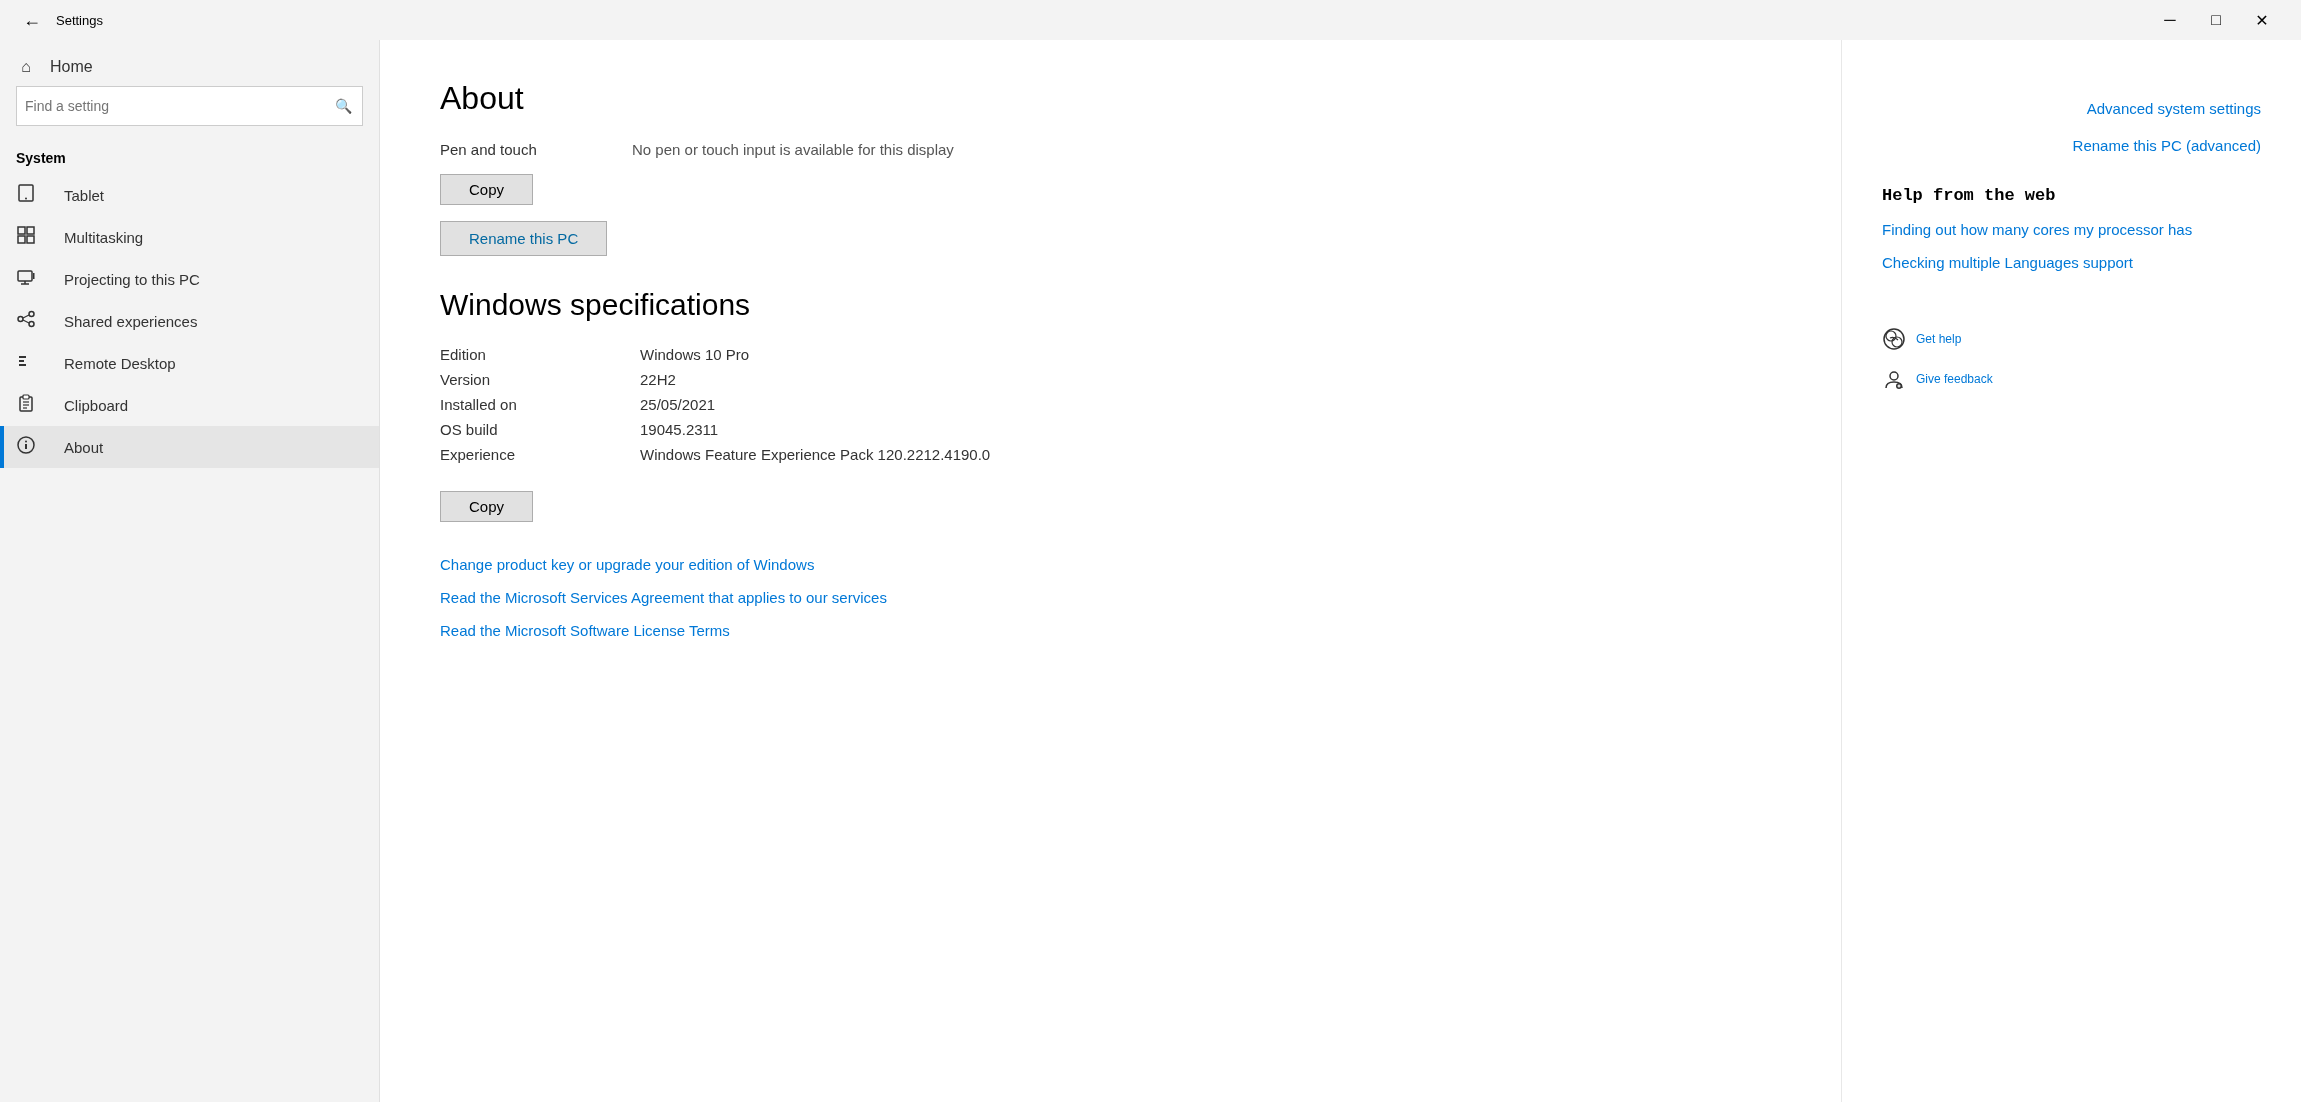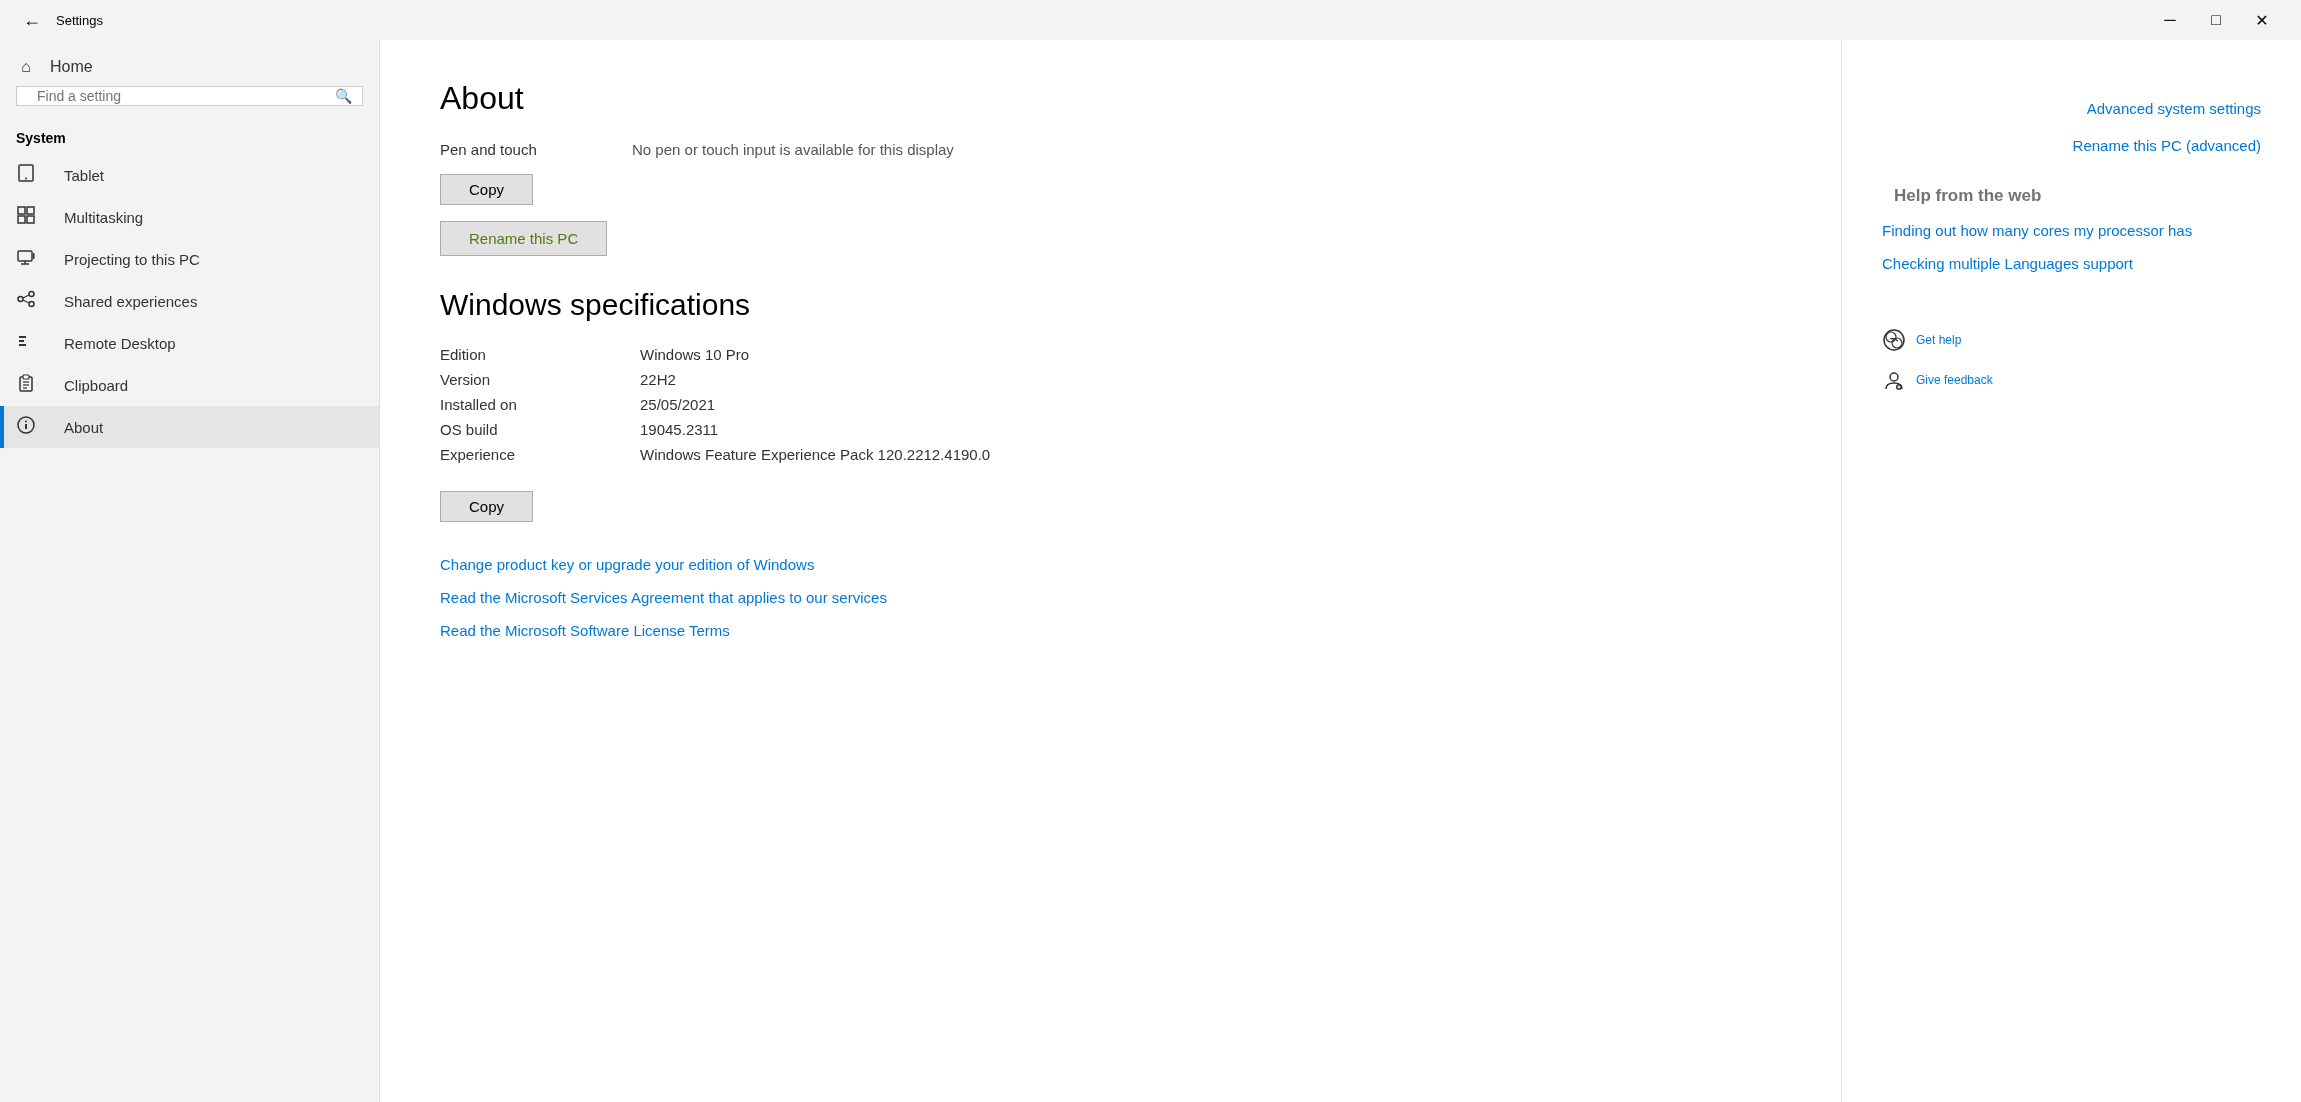--- a/index.html
+++ b/index.html
@@ -68,24 +68,24 @@
       flex-direction: column;
       border-right: 1px solid #e0e0e0;
       padding-top: 8px;
     }
     .sidebar-search {
       margin: 0 16px 16px 16px;
       position: relative;
     }
     .sidebar-search input {
       width: 100%;
-      height: 20px;
+      height: 40px;
       border: 1px solid #ccc;
       background: #fff;
-      padding: 0 36px 0 20px;
+      padding: 0 36px 0 8px;
       font-size: 14px;
       outline: none;
     }
     .sidebar-search-icon {
       position: absolute;
       right: 10px;
       top: 50%;
       transform: translateY(-50%);
       color: #555;
       font-size: 14px;
@@ -172,21 +172,21 @@
       color: #000;
       margin-bottom: 16px;
     }
     .rename-btn {
       display: inline-block;
       padding: 8px 28px;
       background: #e1e1e1;
       border: 1px solid #adadad;
       font-size: 15px;
       cursor: pointer;
-      color: #4d7c0f;
+      color: #0369a1;
       margin-bottom: 32px;
     }
 
     .section-title {
       font-size: 30px;
       font-weight: 300;
       color: #000;
       margin-bottom: 20px;
     }
     .spec-table {
@@ -224,22 +224,23 @@
       font-size: 15px;
       color: #0078d7;
       cursor: pointer;
       margin-bottom: 20px;
       display: block;
       text-align: right;
     }
     .right-section-title {
       font-size: 17px;
       font-weight: 600;
-      color: #737373;
-      margin: 32px 0 16px 12px;
+      color: #000000;
+      margin: 32px 0 16px 0;
+      font-family: Liberation Mono, monospace;
     }
     .right-web-link {
       font-size: 15px;
       color: #0078d7;
       cursor: pointer;
       margin-bottom: 16px;
       display: block;
     }
     .right-action {
       display: flex;

